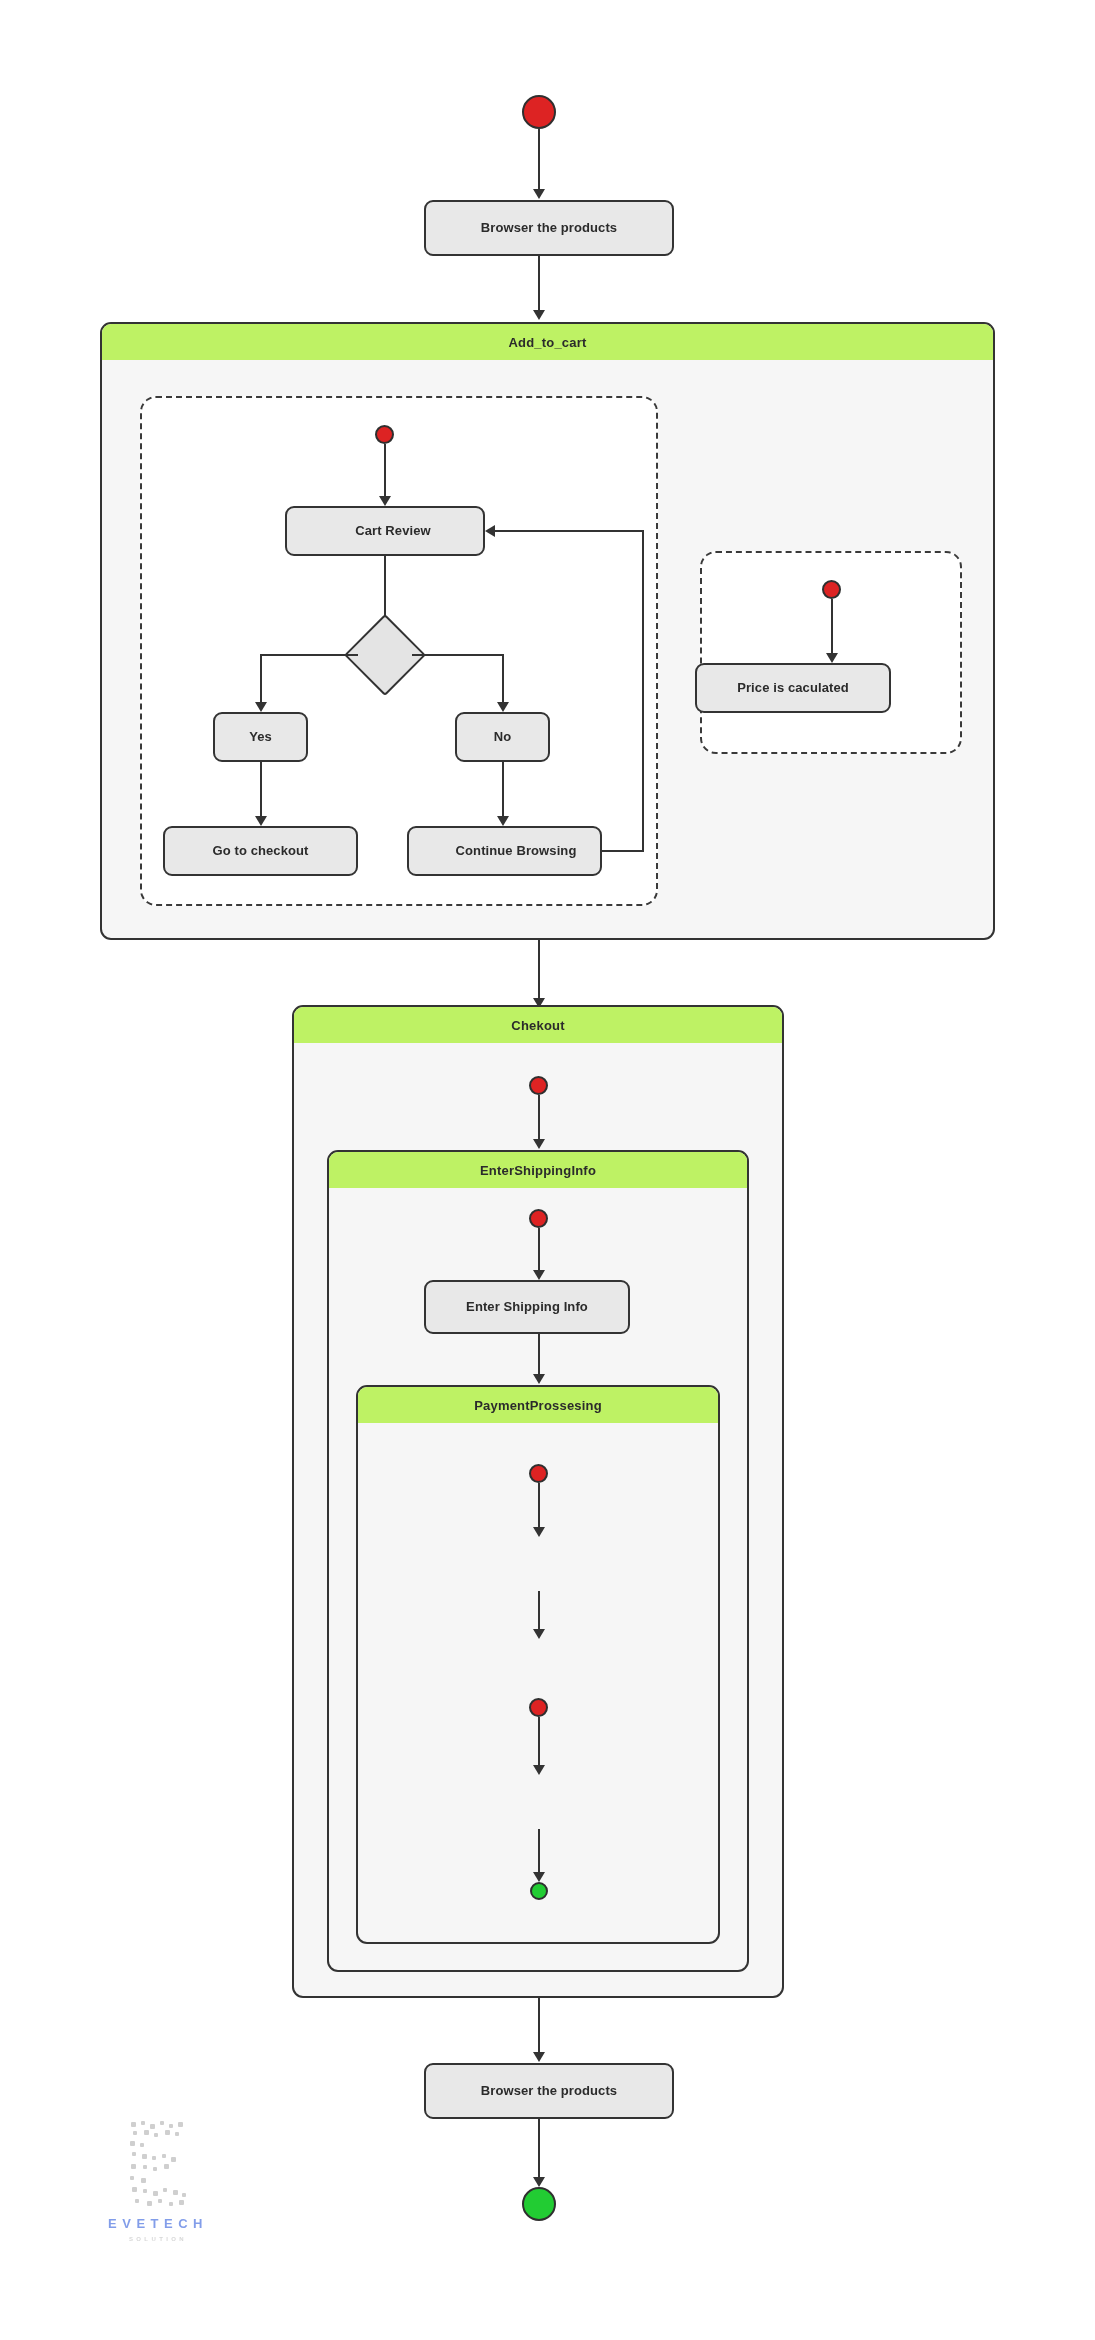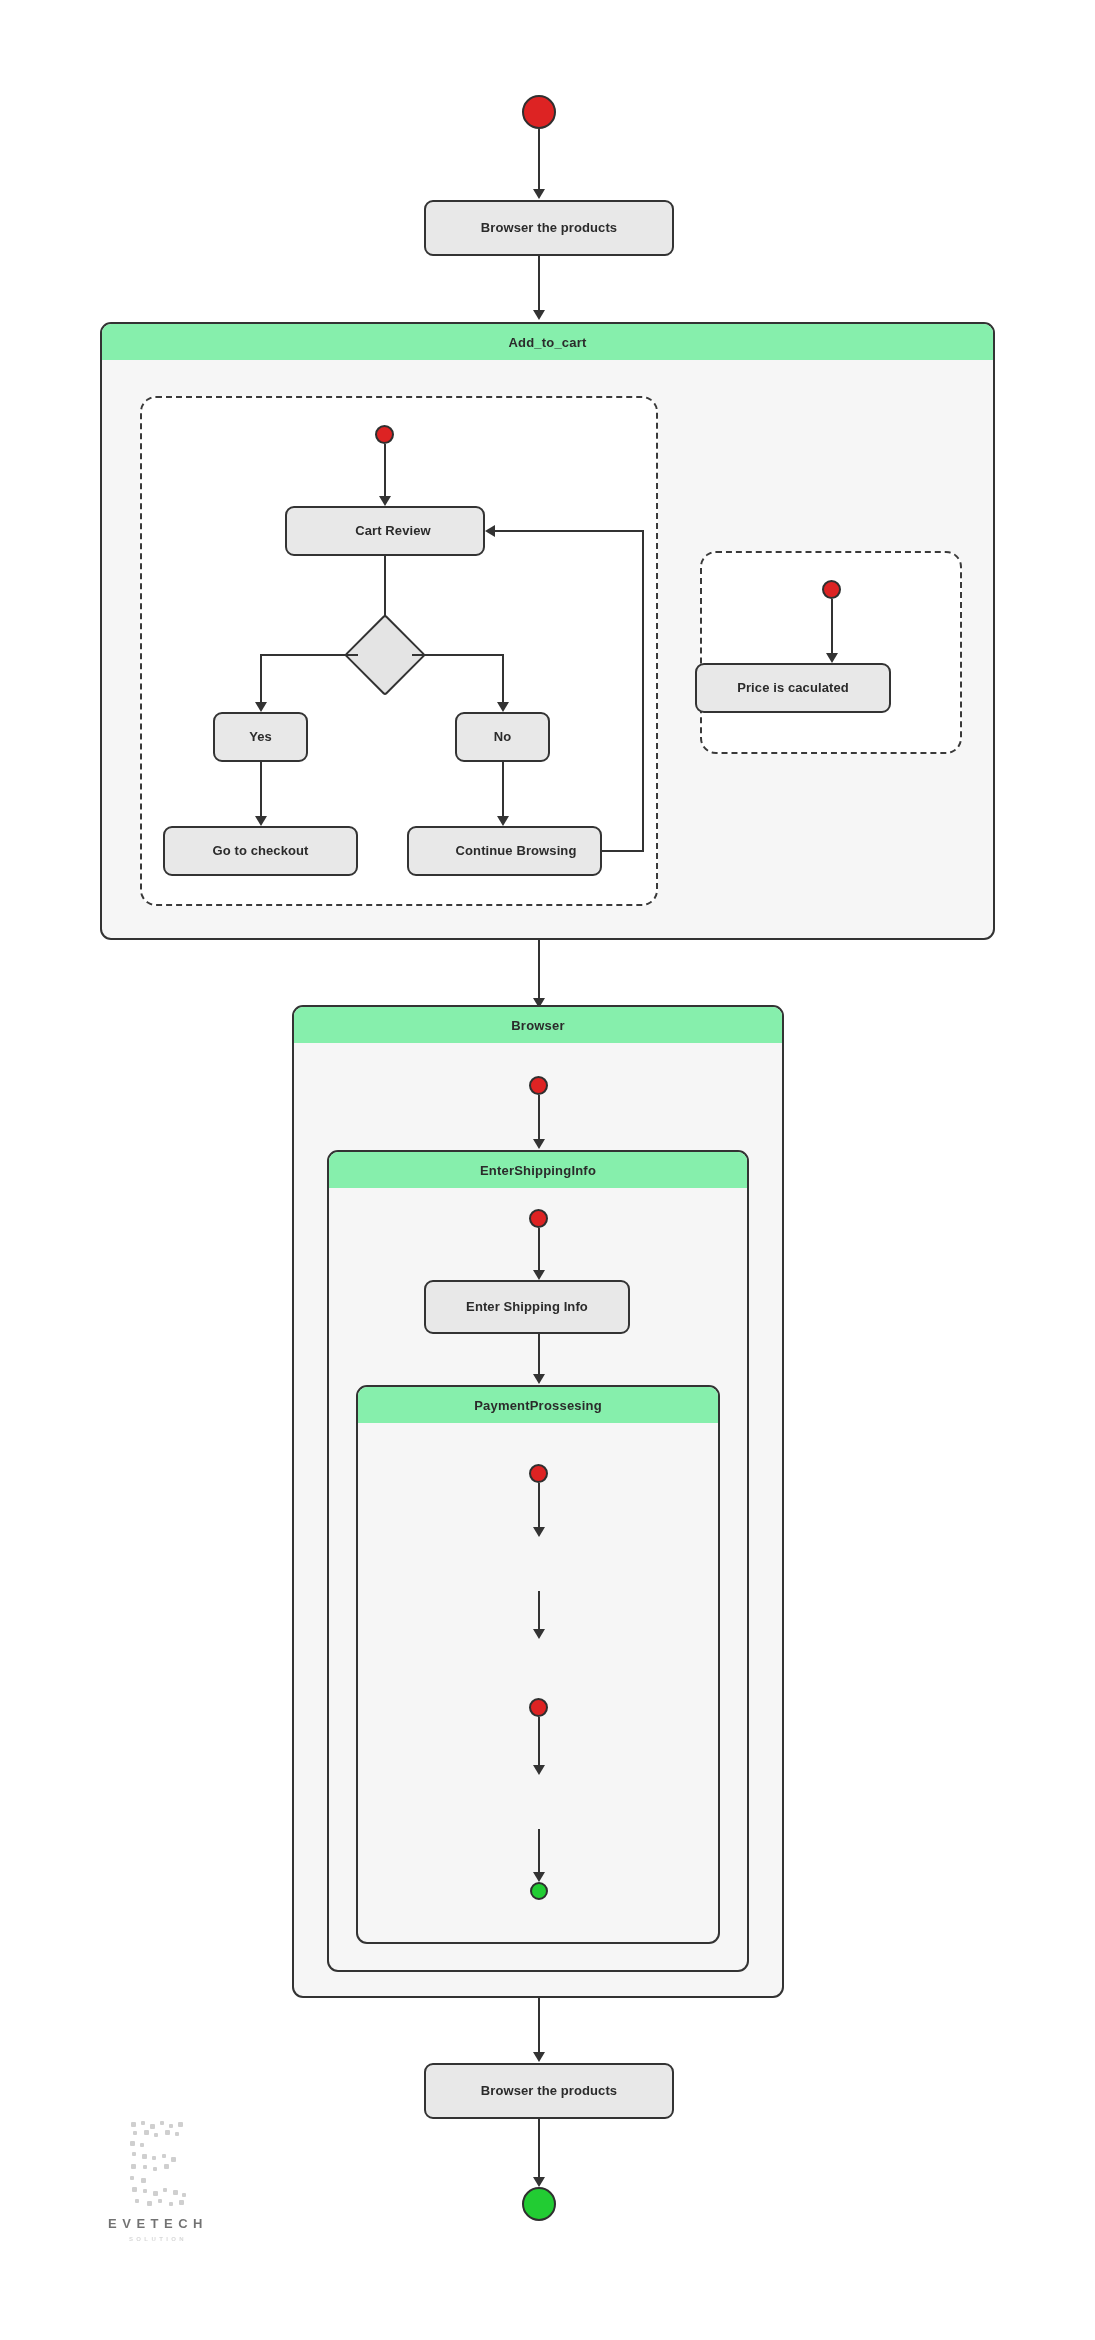--- a/index.html
+++ b/index.html
@@ -46,21 +46,21 @@
   .group{
     position:absolute;
     background:#f6f6f6;
     border:2px solid #333333;
     border-radius:11px;
     overflow:hidden;
   }
   .group > .ghead{
     position:absolute; top:0; left:0; right:0;
     height:36px;
-    background:#86efac;
+    background:#bef264;
     display:flex; align-items:center; justify-content:center;
     font-size:13px; font-weight:700; color:#2b2b2b;
     letter-spacing:.2px;
   }
 
   
   .dashed{
     position:absolute;
     background:#ffffff;
     border:2px dashed #3a3a3a;
@@ -88,21 +88,21 @@
   
   #watermark{
     position:absolute; left:78px; top:2118px;
     width:160px; height:150px;
     opacity:.55;
     display:flex; flex-direction:column; align-items:center; justify-content:flex-start;
     pointer-events:none;
   }
   #watermark .mark{ width:78px; height:92px; }
   #watermark .wm-name{
-    font-size:13px; letter-spacing:5.5px; color:#000000;
+    font-size:13px; letter-spacing:5.5px; color:#1d4ed8;
     font-weight:700; margin-top:6px;
   }
   #watermark .wm-sub{
     font-size:6px; letter-spacing:3.4px; color:#b6b6b6;
     font-weight:700; margin-top:5px;
   }
 </style>
 </head>
 <body>
 
@@ -181,21 +181,21 @@
 
   <div class="node" style="left:695px; top:663px; width:196px; height:50px;">
     <span>Price is caculated</span>
   </div>
 
   <div class="edge v" style="left:538px; top:940px; height:62px;"></div>
   <div class="arrow down" style="left:533px; top:998px;"></div>
 
   <div class="group" style="left:292px; top:1005px; width:492px; height:993px;">
     <div class="ghead">
-      <span>Browser</span>
+      <span>Chekout</span>
     </div>
   </div>
 
   <div class="term start" style="left:529px; top:1076px; width:19px; height:19px;"></div>
   <div class="edge v" style="left:538px; top:1095px; height:48px;"></div>
   <div class="arrow down" style="left:533px; top:1139px;"></div>
 
   <div class="group" style="left:327px; top:1150px; width:422px; height:822px;">
     <div class="ghead">
       <span>EnterShippingInfo</span>

